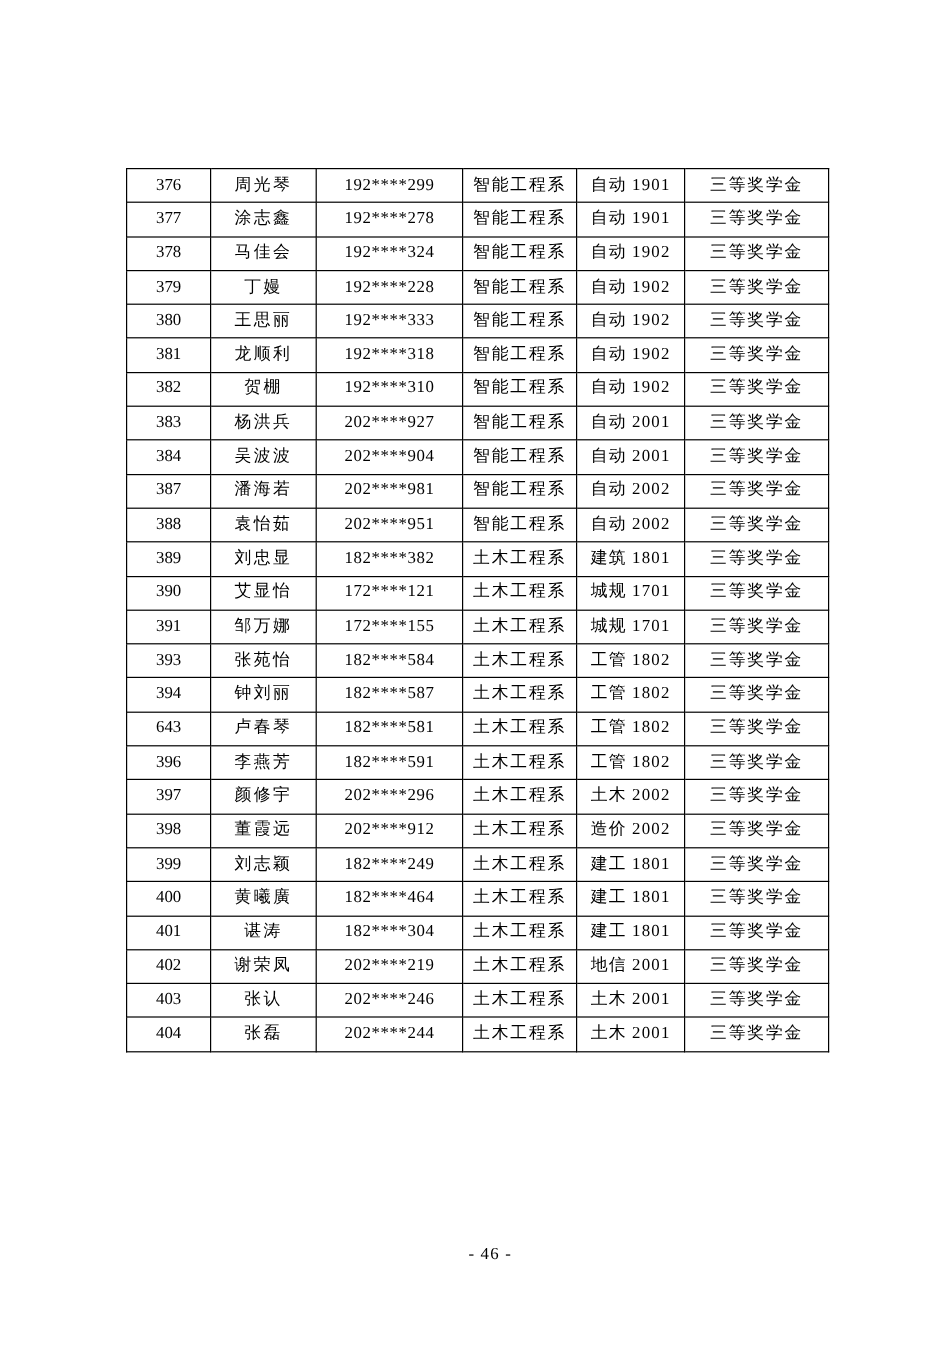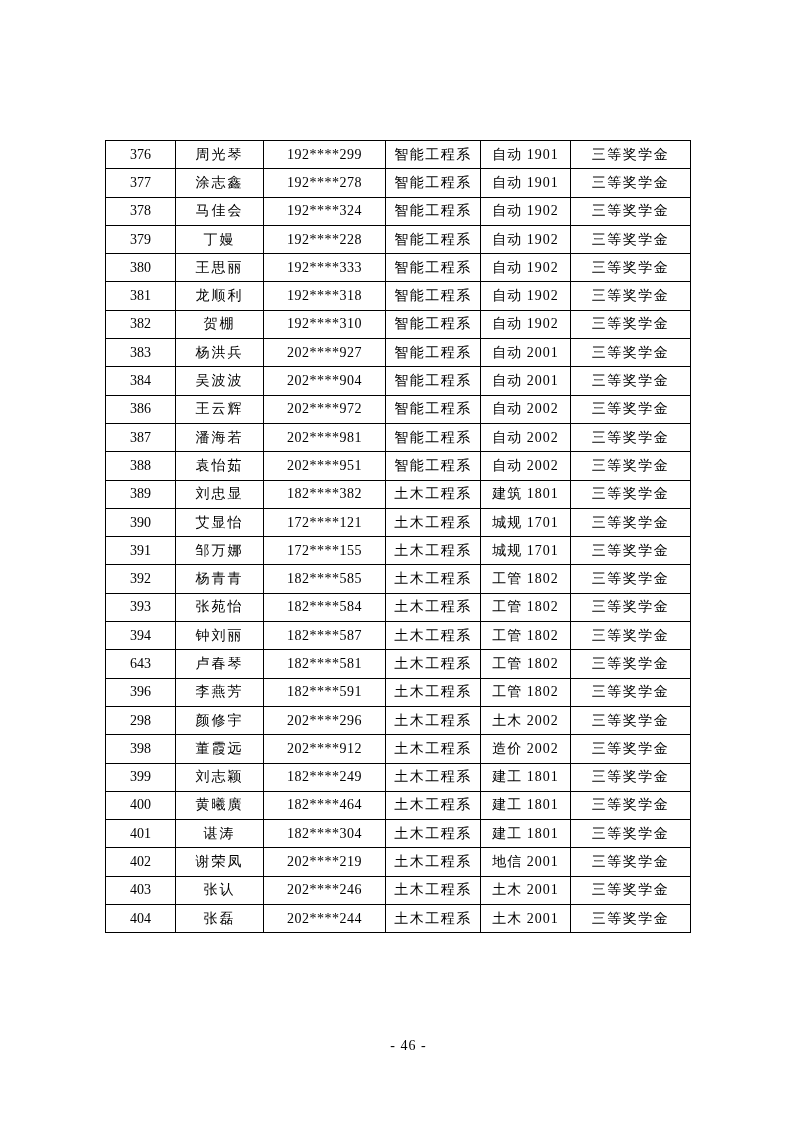--- a/index.html
+++ b/index.html
@@ -131,28 +131,20 @@
         </tr>
         <tr>
           <td class="cell-index">384</td>
           <td class="cell-name">吴波波</td>
           <td class="cell-student-id">202****904</td>
           <td class="cell-department">智能工程系</td>
           <td class="cell-class">自动 2001</td>
           <td class="cell-award">三等奖学金</td>
         </tr>
         <tr>
-          <td class="cell-index">386</td>
-          <td class="cell-name">王云辉</td>
-          <td class="cell-student-id">202****972</td>
-          <td class="cell-department">智能工程系</td>
-          <td class="cell-class">自动 2002</td>
-          <td class="cell-award">三等奖学金</td>
-        </tr>
-        <tr>
           <td class="cell-index">387</td>
           <td class="cell-name">潘海若</td>
           <td class="cell-student-id">202****981</td>
           <td class="cell-department">智能工程系</td>
           <td class="cell-class">自动 2002</td>
           <td class="cell-award">三等奖学金</td>
         </tr>
         <tr>
           <td class="cell-index">388</td>
           <td class="cell-name">袁怡茹</td>
@@ -179,28 +171,20 @@
         </tr>
         <tr>
           <td class="cell-index">391</td>
           <td class="cell-name">邹万娜</td>
           <td class="cell-student-id">172****155</td>
           <td class="cell-department">土木工程系</td>
           <td class="cell-class">城规 1701</td>
           <td class="cell-award">三等奖学金</td>
         </tr>
         <tr>
-          <td class="cell-index">392</td>
-          <td class="cell-name">杨青青</td>
-          <td class="cell-student-id">182****585</td>
-          <td class="cell-department">土木工程系</td>
-          <td class="cell-class">工管 1802</td>
-          <td class="cell-award">三等奖学金</td>
-        </tr>
-        <tr>
           <td class="cell-index">393</td>
           <td class="cell-name">张苑怡</td>
           <td class="cell-student-id">182****584</td>
           <td class="cell-department">土木工程系</td>
           <td class="cell-class">工管 1802</td>
           <td class="cell-award">三等奖学金</td>
         </tr>
         <tr>
           <td class="cell-index">394</td>
           <td class="cell-name">钟刘丽</td>
@@ -219,21 +203,21 @@
         </tr>
         <tr>
           <td class="cell-index">396</td>
           <td class="cell-name">李燕芳</td>
           <td class="cell-student-id">182****591</td>
           <td class="cell-department">土木工程系</td>
           <td class="cell-class">工管 1802</td>
           <td class="cell-award">三等奖学金</td>
         </tr>
         <tr>
-          <td class="cell-index">298</td>
+          <td class="cell-index">397</td>
           <td class="cell-name">颜修宇</td>
           <td class="cell-student-id">202****296</td>
           <td class="cell-department">土木工程系</td>
           <td class="cell-class">土木 2002</td>
           <td class="cell-award">三等奖学金</td>
         </tr>
         <tr>
           <td class="cell-index">398</td>
           <td class="cell-name">董霞远</td>
           <td class="cell-student-id">202****912</td>

